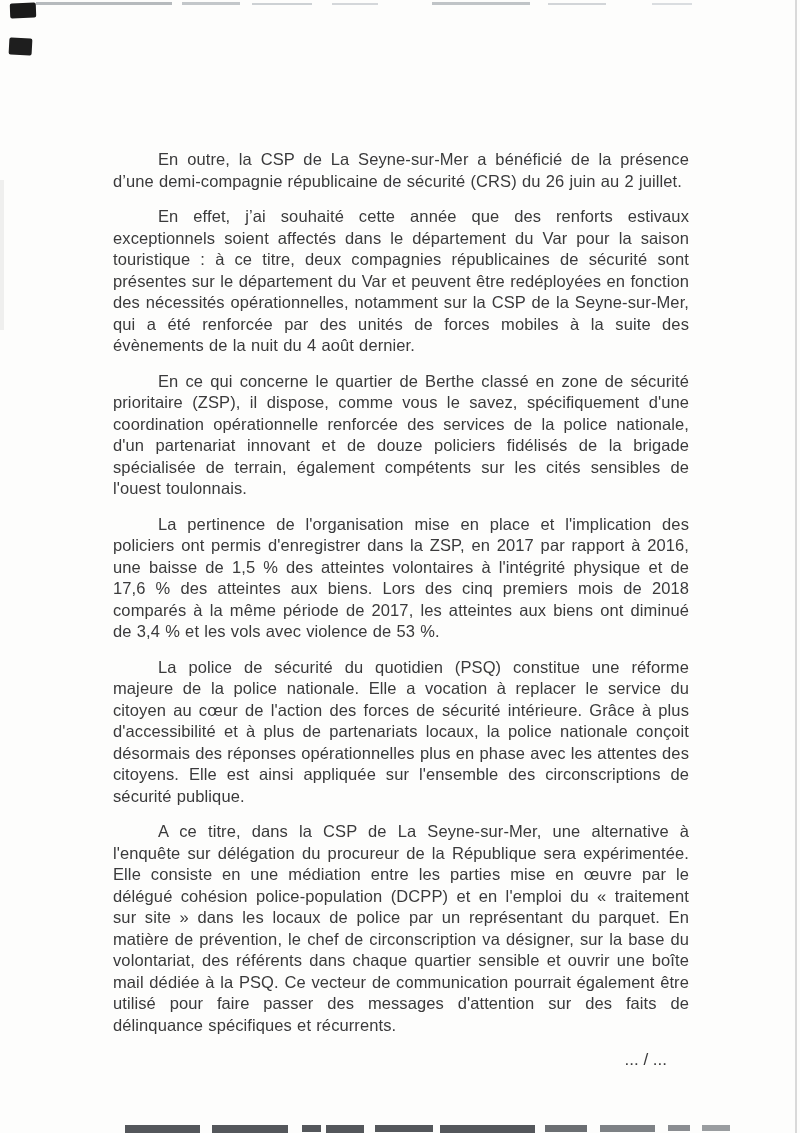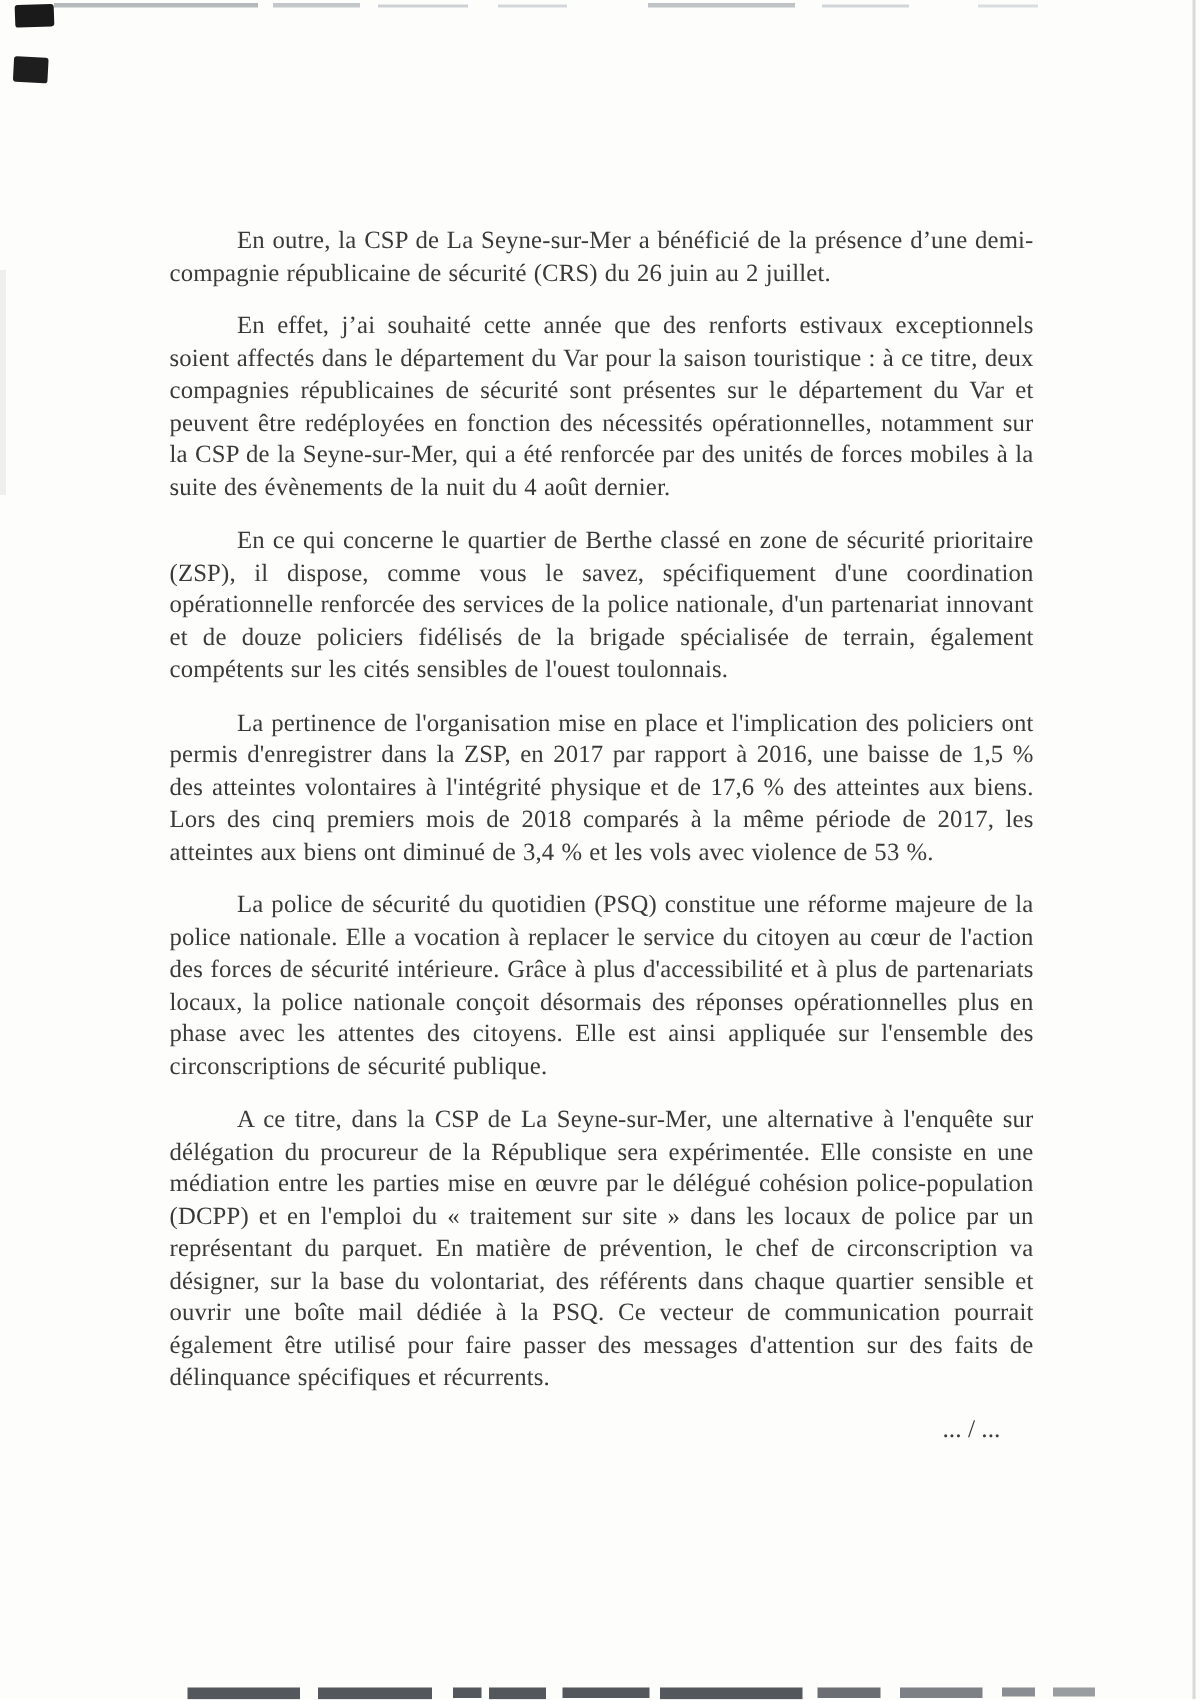--- a/index.html
+++ b/index.html
@@ -2,21 +2,21 @@
 <html><head>
 <meta charset="utf-8">
 <style>
   html, body { margin: 0; padding: 0; background: #ffffff; }
   .page {
     position: relative;
     width: 800px;
     height: 1133px;
     background: #fdfdfc;
     overflow: hidden;
-    font-family: Liberation Serif, serif;
+    font-family: Liberation Sans, sans-serif;
   }
 
   
   .content {
     position: absolute;
     left: 113px;
     top: 149px;
     width: 576px;
     color: #3a3a3b;
   }

